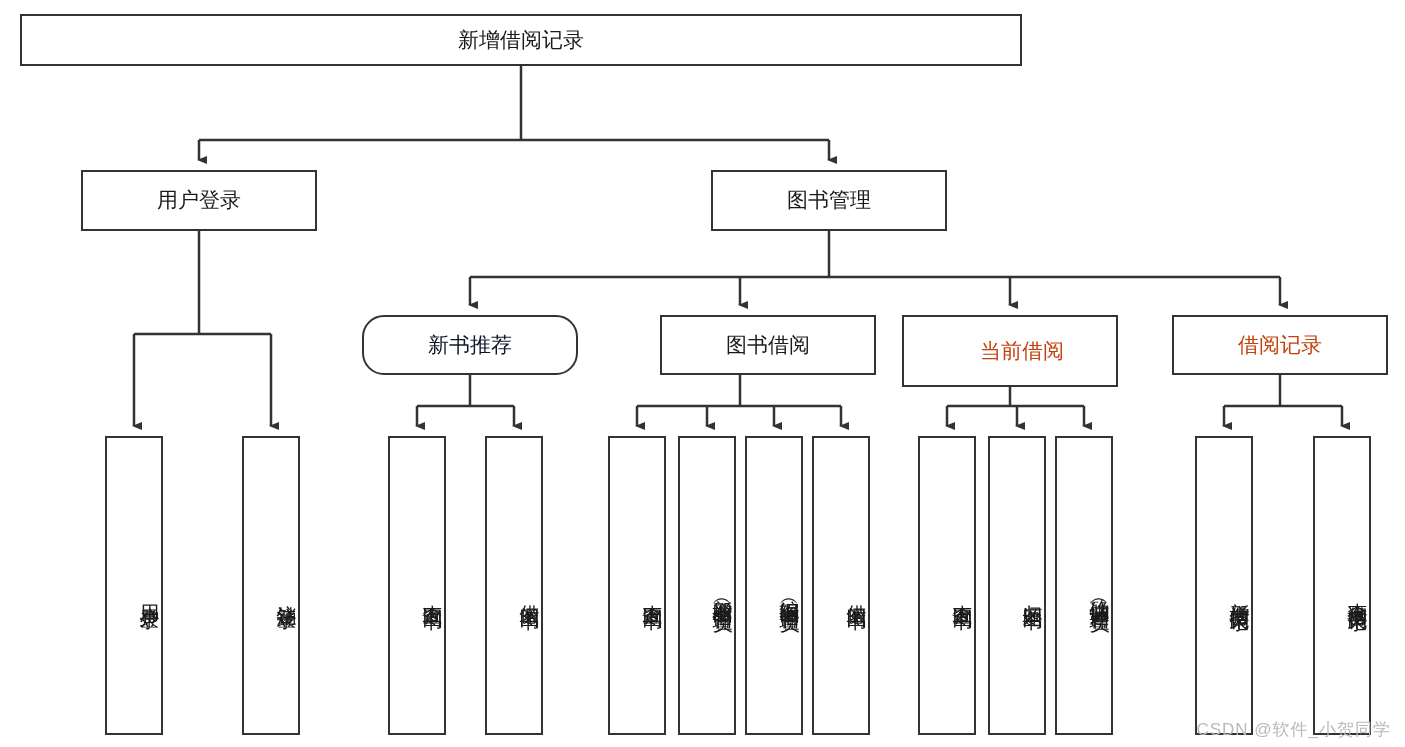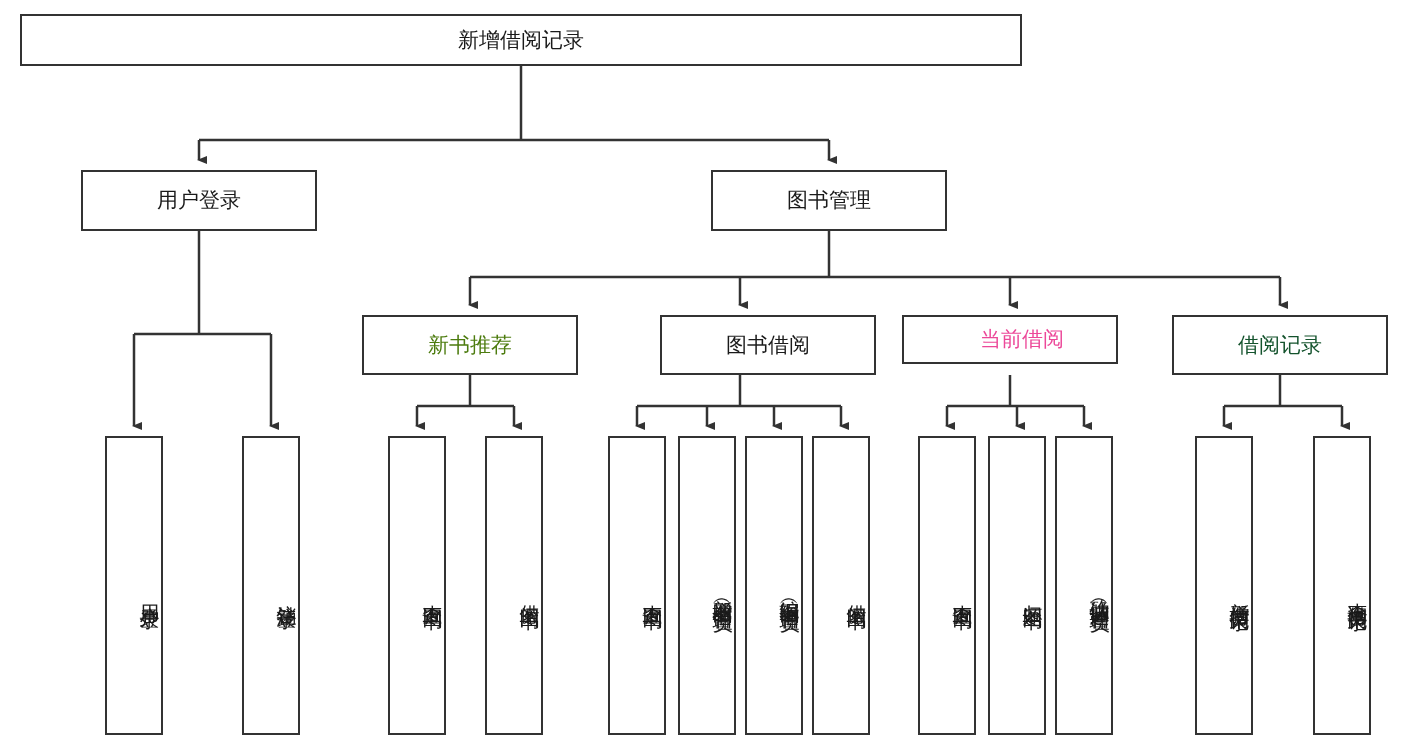--- a/index.html
+++ b/index.html
@@ -65,30 +65,30 @@
   <div id="node-layer">
       <div class="node" style="left: 20px; top: 14px; width: 1002px; height: 52px; border-color: rgb(51, 51, 51); background: rgb(255, 255, 255); color: rgb(26, 26, 26);">
         <span class="node-label">新增借阅记录</span>
       </div>
       <div class="node" style="left: 81px; top: 170px; width: 236px; height: 61px; border-color: rgb(51, 51, 51); background: rgb(255, 255, 255); color: rgb(26, 26, 26);">
         <span class="node-label">用户登录</span>
       </div>
       <div class="node" style="left: 711px; top: 170px; width: 236px; height: 61px; border-color: rgb(51, 51, 51); background: rgb(255, 255, 255); color: rgb(26, 26, 26); text-align: center;">
         <span class="node-label">图书管理</span>
       </div>
-      <div class="node" style="left: 362px; top: 315px; width: 216px; height: 60px; border-color: rgb(51, 51, 51); background: rgb(255, 255, 255); color: #4d7c0f;">
+      <div class="node" style="left: 362px; top: 315px; width: 216px; height: 60px; border-color: rgb(51, 51, 51); background: rgb(255, 255, 255); color: #0f172a; border-radius: 22px;">
         <span class="node-label">新书推荐</span>
       </div>
       <div class="node" style="left: 632px; top: 315px; width: 216px; height: 60px; border-color: rgb(51, 51, 51); background: rgb(255, 255, 255); color: rgb(26, 26, 26); margin-left: 28px;">
         <span class="node-label">图书借阅</span>
       </div>
-      <div class="node" style="left: 902px; top: 315px; width: 216px; height: 49px; border-color: rgb(51, 51, 51); background: rgb(255, 255, 255); color: #ec4899; padding-left: 24px;">
+      <div class="node" style="left: 902px; top: 315px; width: 216px; height: 72px; border-color: rgb(51, 51, 51); background: rgb(255, 255, 255); color: #c2410c; padding-left: 24px;">
         <span class="node-label">当前借阅</span>
       </div>
-      <div class="node" style="left: 1172px; top: 315px; width: 216px; height: 60px; border-color: rgb(51, 51, 51); background: rgb(255, 255, 255); color: #14532d; align-items: center;">
+      <div class="node" style="left: 1172px; top: 315px; width: 216px; height: 60px; border-color: rgb(51, 51, 51); background: rgb(255, 255, 255); color: #c2410c; align-items: center;">
         <span class="node-label">借阅记录</span>
       </div>
       <div class="node vert" style="left: 105px; top: 436px; width: 58px; height: 299px; border-color: rgb(51, 51, 51); background: rgb(255, 255, 255); color: rgb(26, 26, 26);">
         <span class="node-label">用户登录</span>
       </div>
       <div class="node vert" style="left: 242px; top: 436px; width: 58px; height: 299px; border-color: rgb(51, 51, 51); background: rgb(255, 255, 255); color: rgb(26, 26, 26);">
         <span class="node-label">注销登录</span>
       </div>
       <div class="node vert" style="left: 388px; top: 436px; width: 58px; height: 299px; border-color: rgb(51, 51, 51); background: rgb(255, 255, 255); color: rgb(26, 26, 26);">
         <span class="node-label">查询图书</span>
@@ -117,13 +117,14 @@
       <div class="node vert" style="left: 1055px; top: 436px; width: 58px; height: 299px; border-color: rgb(51, 51, 51); background: rgb(255, 255, 255); color: rgb(26, 26, 26);">
         <span class="node-label">确认归还（管理员）</span>
       </div>
       <div class="node vert" style="left: 1195px; top: 436px; width: 58px; height: 299px; border-color: rgb(51, 51, 51); background: rgb(255, 255, 255); color: rgb(26, 26, 26);">
         <span class="node-label">新增借阅记录</span>
       </div>
       <div class="node vert" style="left: 1313px; top: 436px; width: 58px; height: 299px; border-color: rgb(51, 51, 51); background: rgb(255, 255, 255); color: rgb(26, 26, 26);">
         <span class="node-label">查询借阅记录</span>
       </div>
     </div>
+  <div class="watermark">CSDN @软件_小贺同学</div>
 </div>
 
 </body></html>

